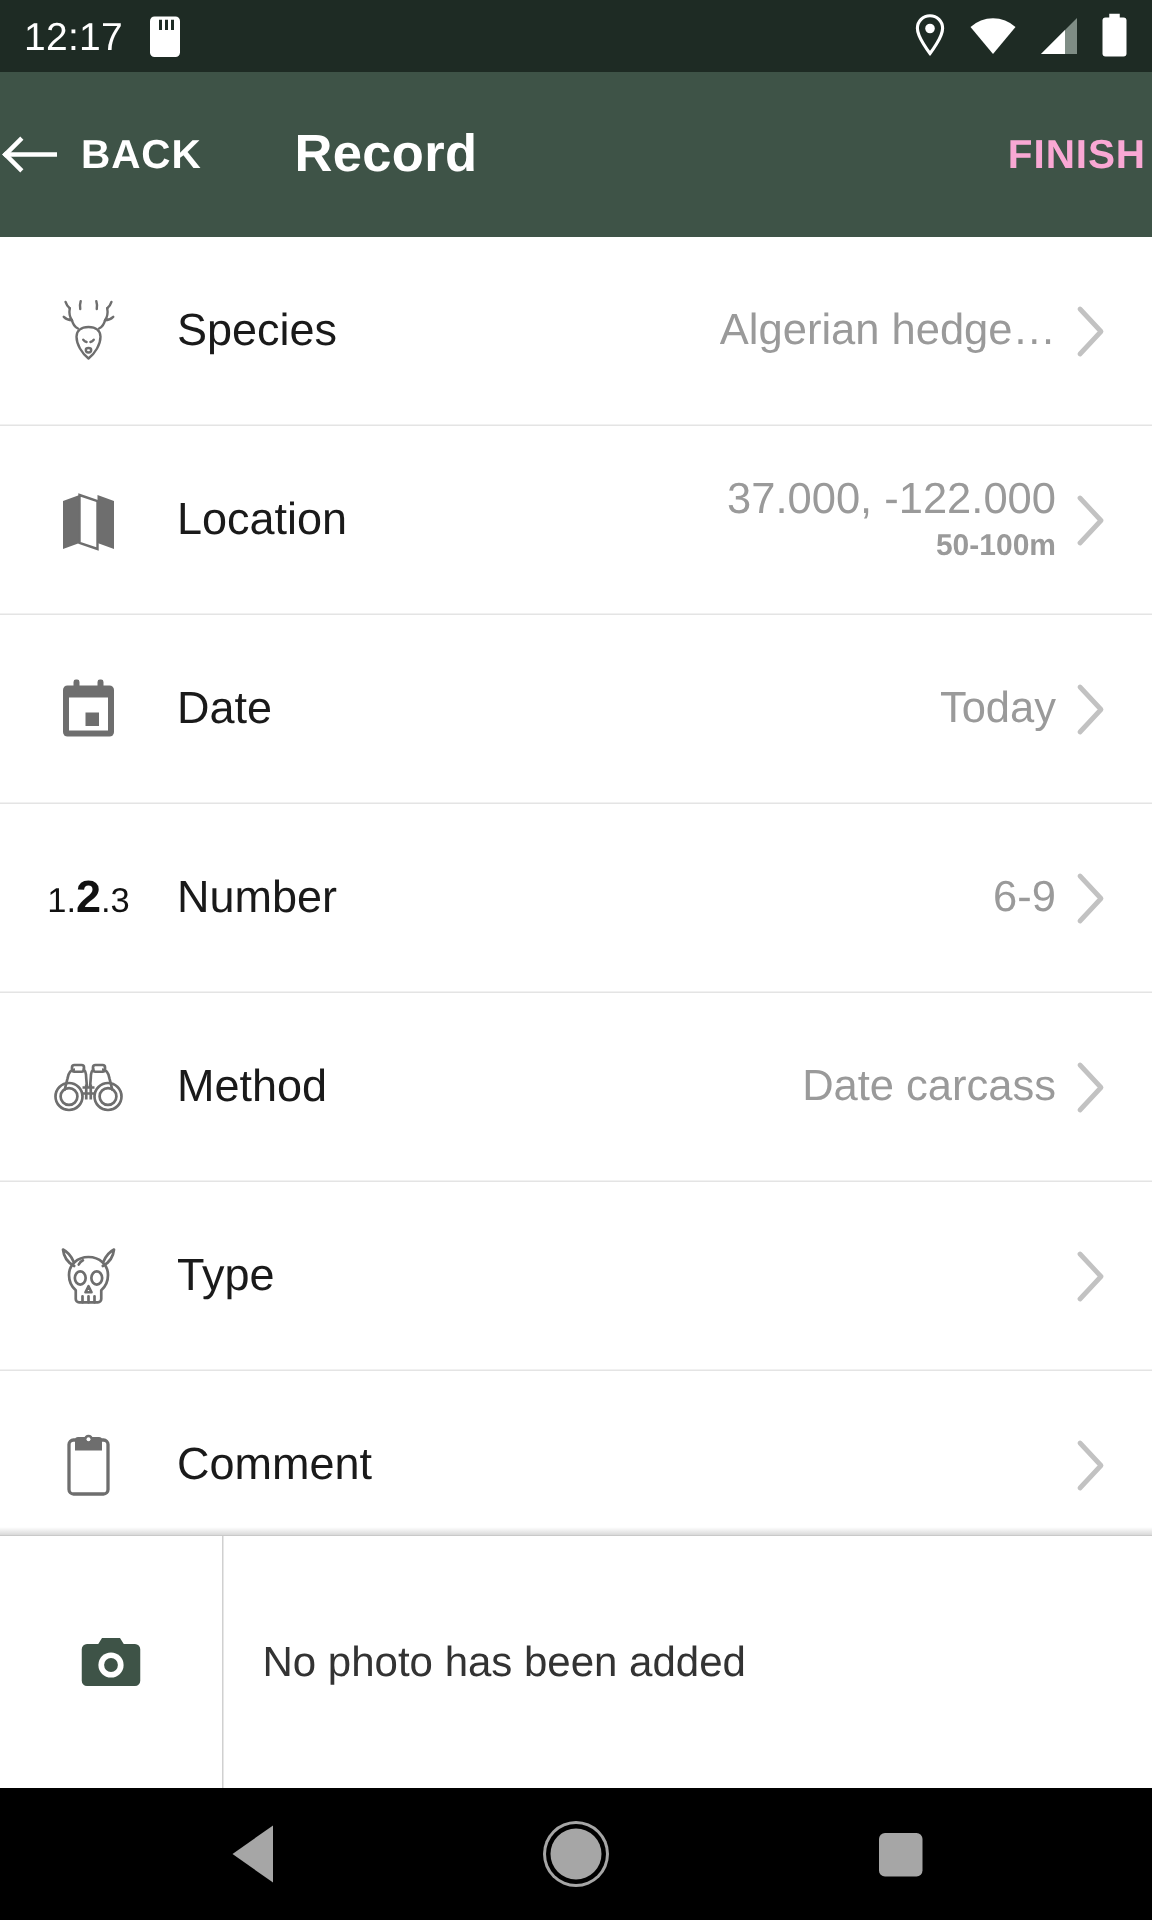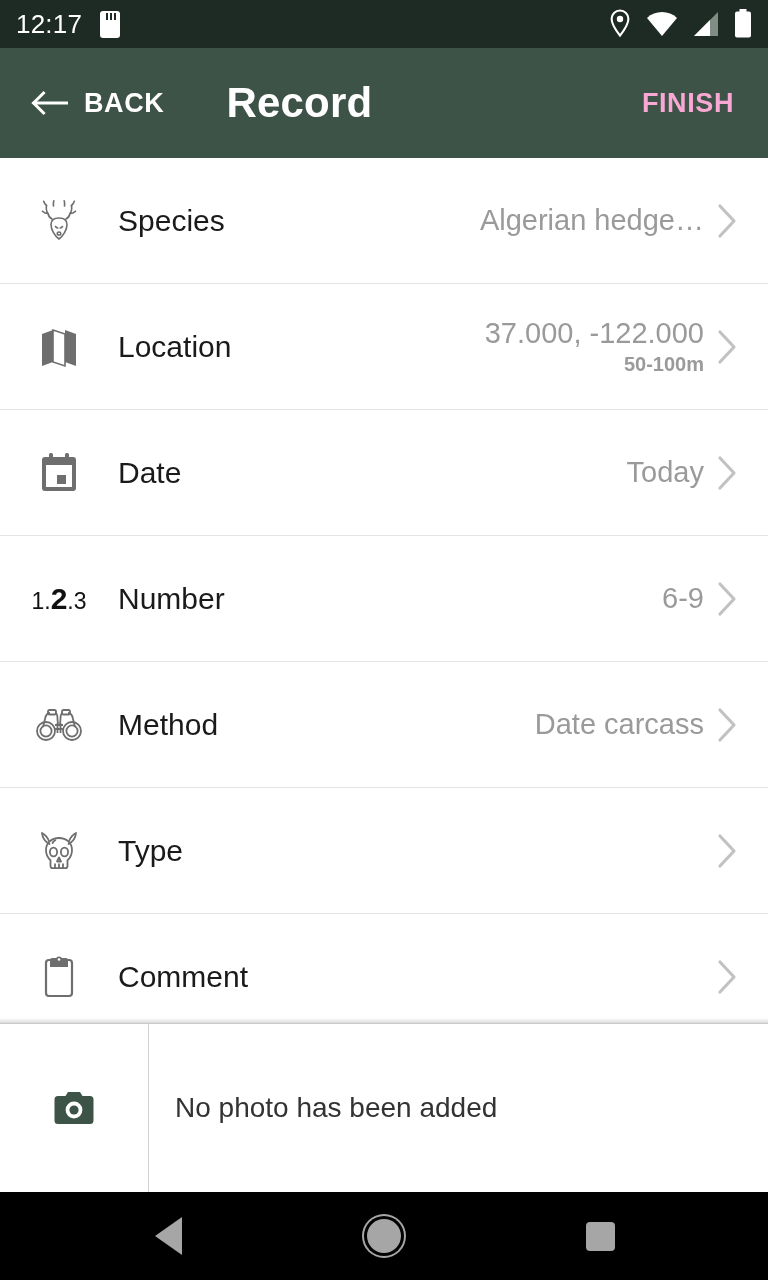--- a/index.html
+++ b/index.html
@@ -23,40 +23,40 @@
   .sdcard:after{
     content:""; position:absolute; top:2px; right:2px; width:12px; height:7px;
     background:#1e2b24;
     -webkit-mask-image:repeating-linear-gradient(90deg,#000 0 2px,transparent 2px 4px);
     mask-image:repeating-linear-gradient(90deg,#000 0 2px,transparent 2px 4px);
   }
 
   
   .appbar{
     flex:0 0 110px; background:#3e5347; display:flex; align-items:center;
-    padding:0 34px; position:relative;
+    padding:0 4px; position:relative;
   }
   .appbar:after{
     content:""; position:absolute; left:0; right:0; bottom:-6px; height:6px;
     background:linear-gradient(to bottom, rgba(0,0,0,.22), rgba(0,0,0,0));
     pointer-events:none;
   }
   .back-group{ display:flex; align-items:center; gap:16px; cursor:pointer; }
   .back-arrow{ width:34px; height:26px; position:relative; }
   .back-arrow:before{
     content:""; position:absolute; left:0; top:50%; width:34px; height:3px;
     background:#fff; transform:translateY(-50%);
   }
   .back-arrow:after{
     content:""; position:absolute; left:1px; top:50%; width:14px; height:14px;
     border-left:3px solid #fff; border-bottom:3px solid #fff;
     transform:translateY(-50%) rotate(45deg);
   }
   .back-label{ color:#fff; font-size:27px; font-weight:600; letter-spacing:.6px; }
-  .appbar-title{ color:#fff; font-size:42px; font-weight:700; margin-left:62px; letter-spacing:.2px; }
+  .appbar-title{ color:#fff; font-size:35px; font-weight:700; margin-left:62px; letter-spacing:.2px; }
   .finish-btn{
     margin-left:auto; color:#f9a8d4; font-size:27px; font-weight:600; letter-spacing:.6px; cursor:pointer;
   }
 
   
   .list{ flex:1 1 auto; background:#fff; overflow:hidden; position:relative; }
   .row{
     height:126px; display:flex; align-items:center; padding:0 22px 0 0;
     border-bottom:1px solid #e4e4e4; background:#fff; cursor:pointer;
   }

